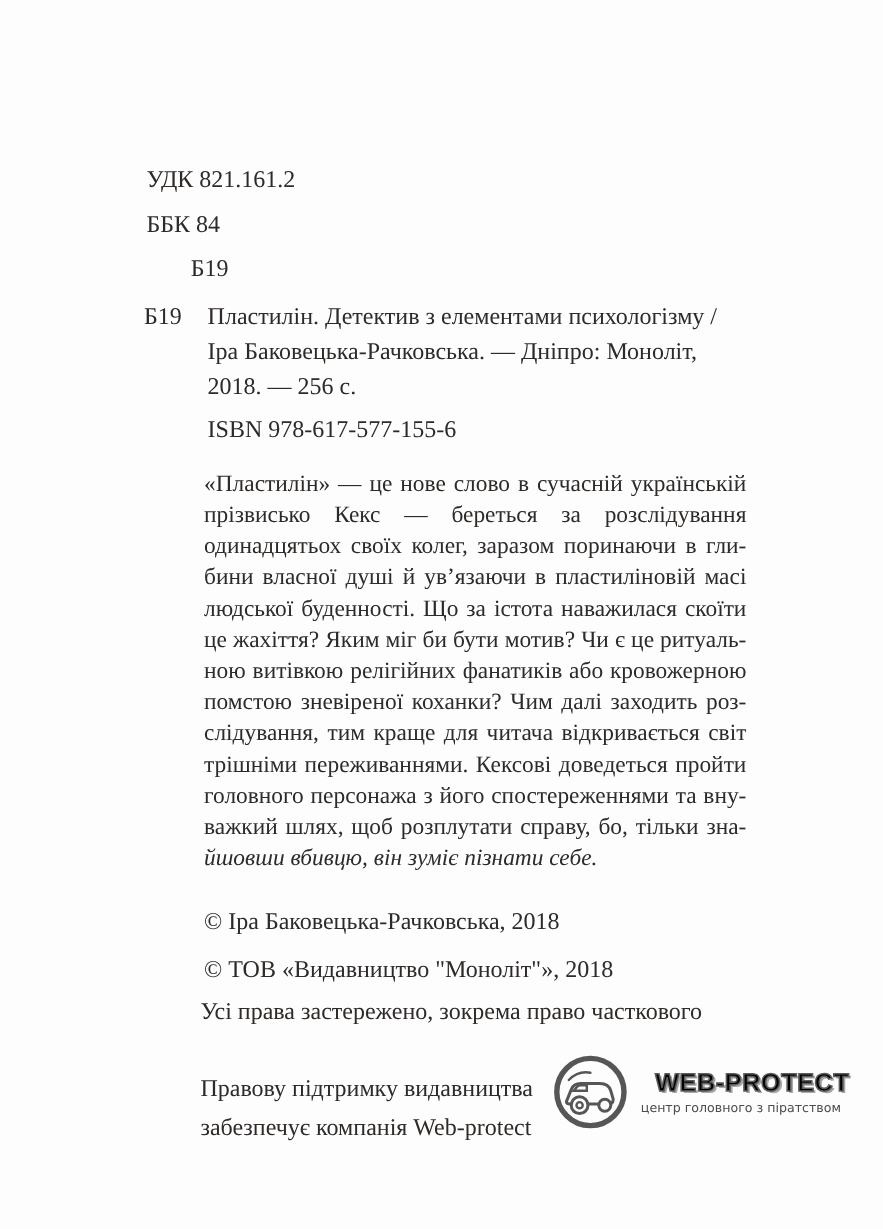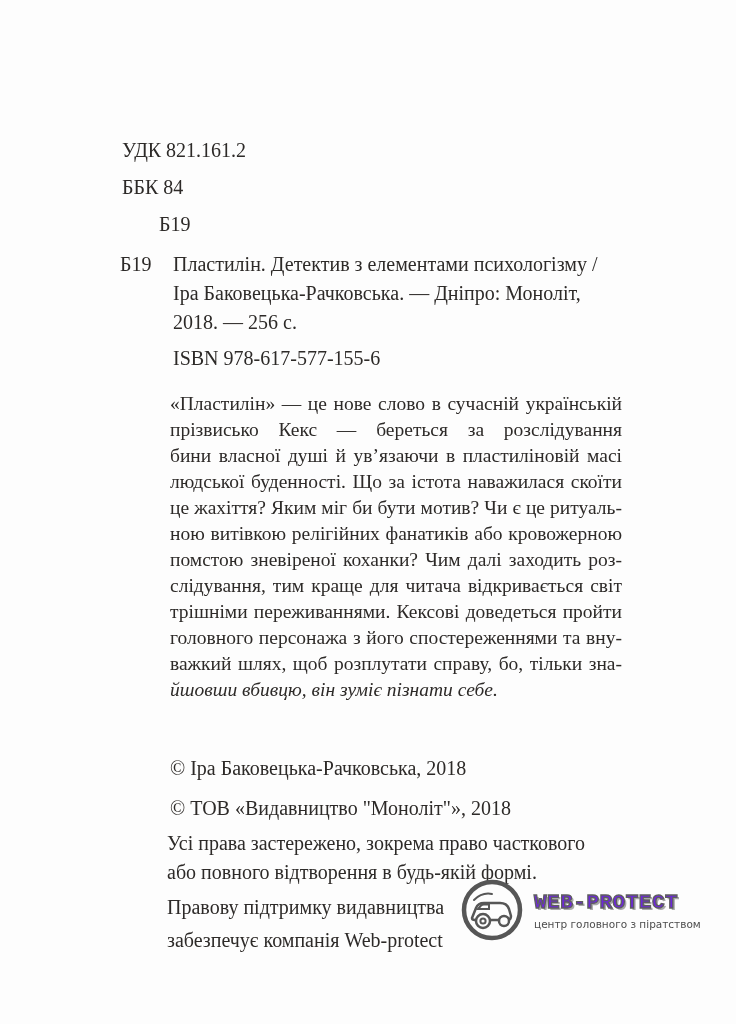--- a/index.html
+++ b/index.html
@@ -89,29 +89,30 @@
   .logo {
     left: 458px;
     top: 876px;
     display: flex;
     align-items: center;
     gap: 8px;
   }
   .logo-badge { width: 68px; height: 68px; }
   .logo-type { display: flex; flex-direction: column; }
   .wordmark {
-    font-family: Liberation Mono, monospace;
+    font-family: Liberation Sans, sans-serif;
     font-weight: 900;
     font-size: 21px;
     letter-spacing: 0.5px;
-    color: #6d28d9;
+    color: #000000;
     -webkit-text-stroke: 1.3px #5e5e5e;
     text-shadow: 2px 2px 0 #a9a9a9;
     white-space: nowrap;
     line-height: 24px;
+    margin-left: 12px;
   }
   .tagline {
     font-family: "DejaVu Sans", "Liberation Sans", sans-serif;
     font-size: 10.5px;
     color: #4c4c4c;
     margin-top: 3px;
     white-space: nowrap;
   }
 </style>
 </head>
@@ -130,38 +131,38 @@
     <div class="entry-line">Іра Баковецька-Рачковська. — Дніпро: Моноліт,</div>
     <div class="entry-line">2018. — 256 с.</div>
   </div>
 </div>
 
 <div class="abs isbn">ISBN 978-617-577-155-6</div>
 
 <div class="abs annotation">
   <div class="jline">«Пластилін» — це нове слово в сучасній українській</div>
   <div class="jline">прізвисько Кекс — береться за розслідування вбивства</div>
+  <div class="jline">одинадцятьох своїх колег, заразом поринаючи в гли-</div>
   <div class="jline">бини власної душі й ув’язаючи в пластиліновій масі</div>
   <div class="jline">людської буденності. Що за істота наважилася скоїти</div>
   <div class="jline">це жахіття? Яким міг би бути мотив? Чи є це ритуаль-</div>
   <div class="jline">ною витівкою релігійних фанатиків або кровожерною</div>
   <div class="jline">помстою зневіреної коханки? Чим далі заходить роз-</div>
   <div class="jline">слідування, тим краще для читача відкривається світ</div>
   <div class="jline">трішніми переживаннями. Кексові доведеться пройти</div>
   <div class="jline">головного персонажа з його спостереженнями та вну-</div>
   <div class="jline">важкий шлях, щоб розплутати справу, бо, тільки зна-</div>
   <div class="jline last">йшовши вбивцю, він зуміє пізнати себе.</div>
 </div>
 
 <div class="abs copy-1">© Іра Баковецька-Рачковська, 2018</div>
 <div class="abs copy-2">© ТОВ «Видавництво "Моноліт"», 2018</div>
 
 <div class="abs rights">
   <div>Усі права застережено, зокрема право часткового</div>
-  <div>або повного відтворення в будь-якій формі.</div>
 </div>
 
 <div class="abs legal-text">
   <div>Правову підтримку видавництва</div>
   <div>забезпечує компанія Web-protect</div>
 </div>
 
 <div class="abs logo">
   <span class="logo-badge">
     <svg viewBox="0 0 68 68" width="68" height="68" xmlns="http://www.w3.org/2000/svg">

